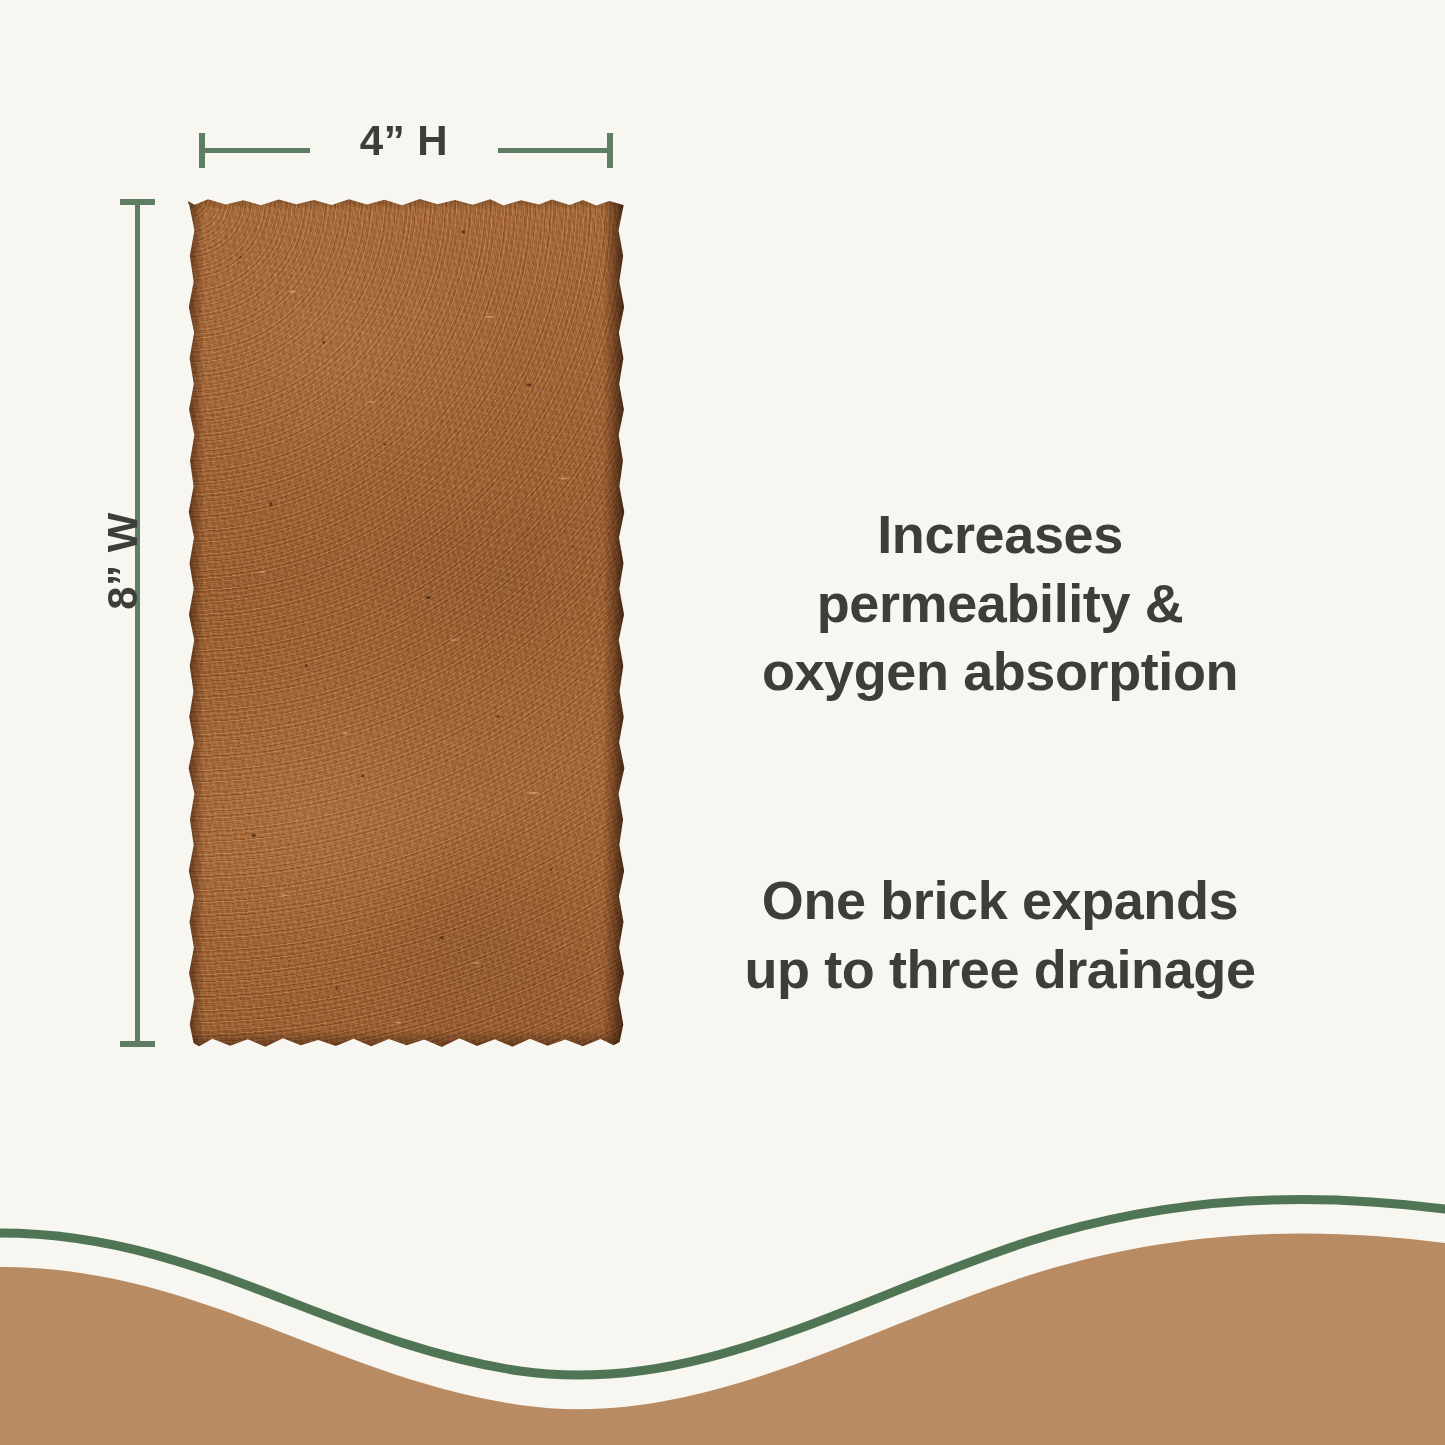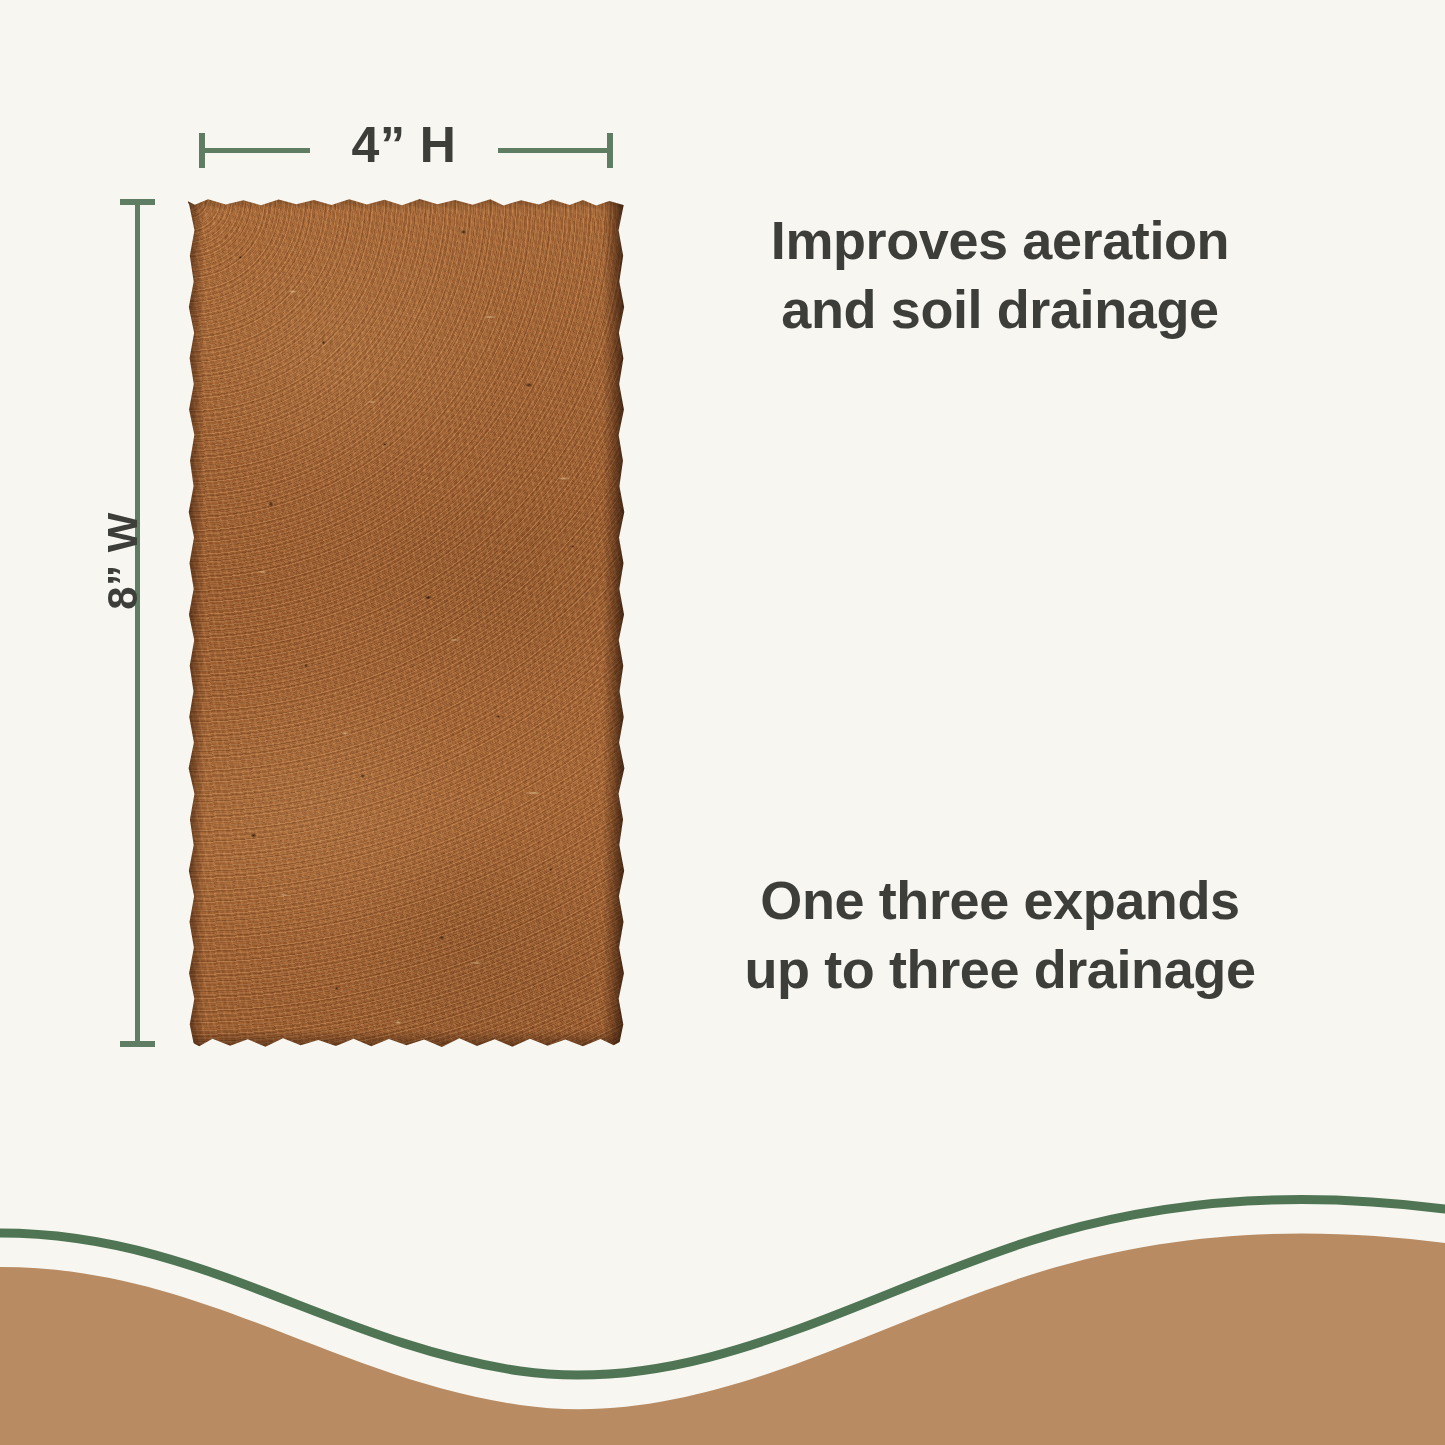--- a/index.html
+++ b/index.html
@@ -22,21 +22,21 @@
   #dim-top-line-left  { left: 200px; top: 148px; width: 110px; height: 5px; }
   #dim-top-line-right { left: 498px; top: 148px; width: 114px; height: 5px; }
   #dim-top-cap-left   { left: 199px; top: 133px; width: 6px;  height: 35px; }
   #dim-top-cap-right  { left: 607px; top: 133px; width: 6px;  height: 35px; }
 
   #dim-top-label {
     position: absolute;
     left: 310px; top: 120px;
     width: 188px;
     text-align: center;
-    font-size: 50px;
+    font-size: 42px;
     font-weight: bold;
     color: #3D3D3A;
     letter-spacing: 0.5px;
     line-height: 1;
   }
 
   #dim-left-line   { left: 135px; top: 200px;  width: 5px;  height: 845px; }
   #dim-left-cap-t  { left: 120px; top: 199px;  width: 35px; height: 6px; }
   #dim-left-cap-b  { left: 120px; top: 1041px; width: 35px; height: 6px; }
 
@@ -209,28 +209,29 @@
     <div id="brick-edge-top"></div>
     <div id="brick-edge-bottom"></div>
     <div id="brick-edge-left"></div>
     <div id="brick-edge-right"></div>
     <div id="brick-fray-top"></div>
     <div id="brick-fray-bottom"></div>
     <div id="brick-fray-left"></div>
     <div id="brick-fray-right"></div>
   </div>
 
-  <div class="benefit" id="benefit-0">
-    <div>Improves aeration</div>
-    <div>and soil drainage</div>
-  </div>
-
+
+  <div class="benefit" id="benefit-1">
+    <div>Increases</div>
+    <div>permeability &amp;</div>
+    <div>oxygen absorption</div>
+  </div>
 
   <div class="benefit" id="benefit-2">
-    <div>One three expands</div>
+    <div>One brick expands</div>
     <div>up to three drainage</div>
   </div>
 
   <svg id="wave" viewBox="0 0 1445 330" preserveAspectRatio="none">
     <path fill="#B98B62" d="M0,152 C200,152 330,262 520,290 C700,316 860,214 1030,160 C1180,112 1320,112 1445,128 L1445,330 L0,330 Z"></path>
     <path fill="none" stroke="#4F7554" stroke-width="9" stroke-linecap="round" d="M0,118 C200,118 330,228 520,256 C700,282 860,180 1030,126 C1180,78 1320,78 1445,94"></path>
   </svg>
 
 </div>
 

